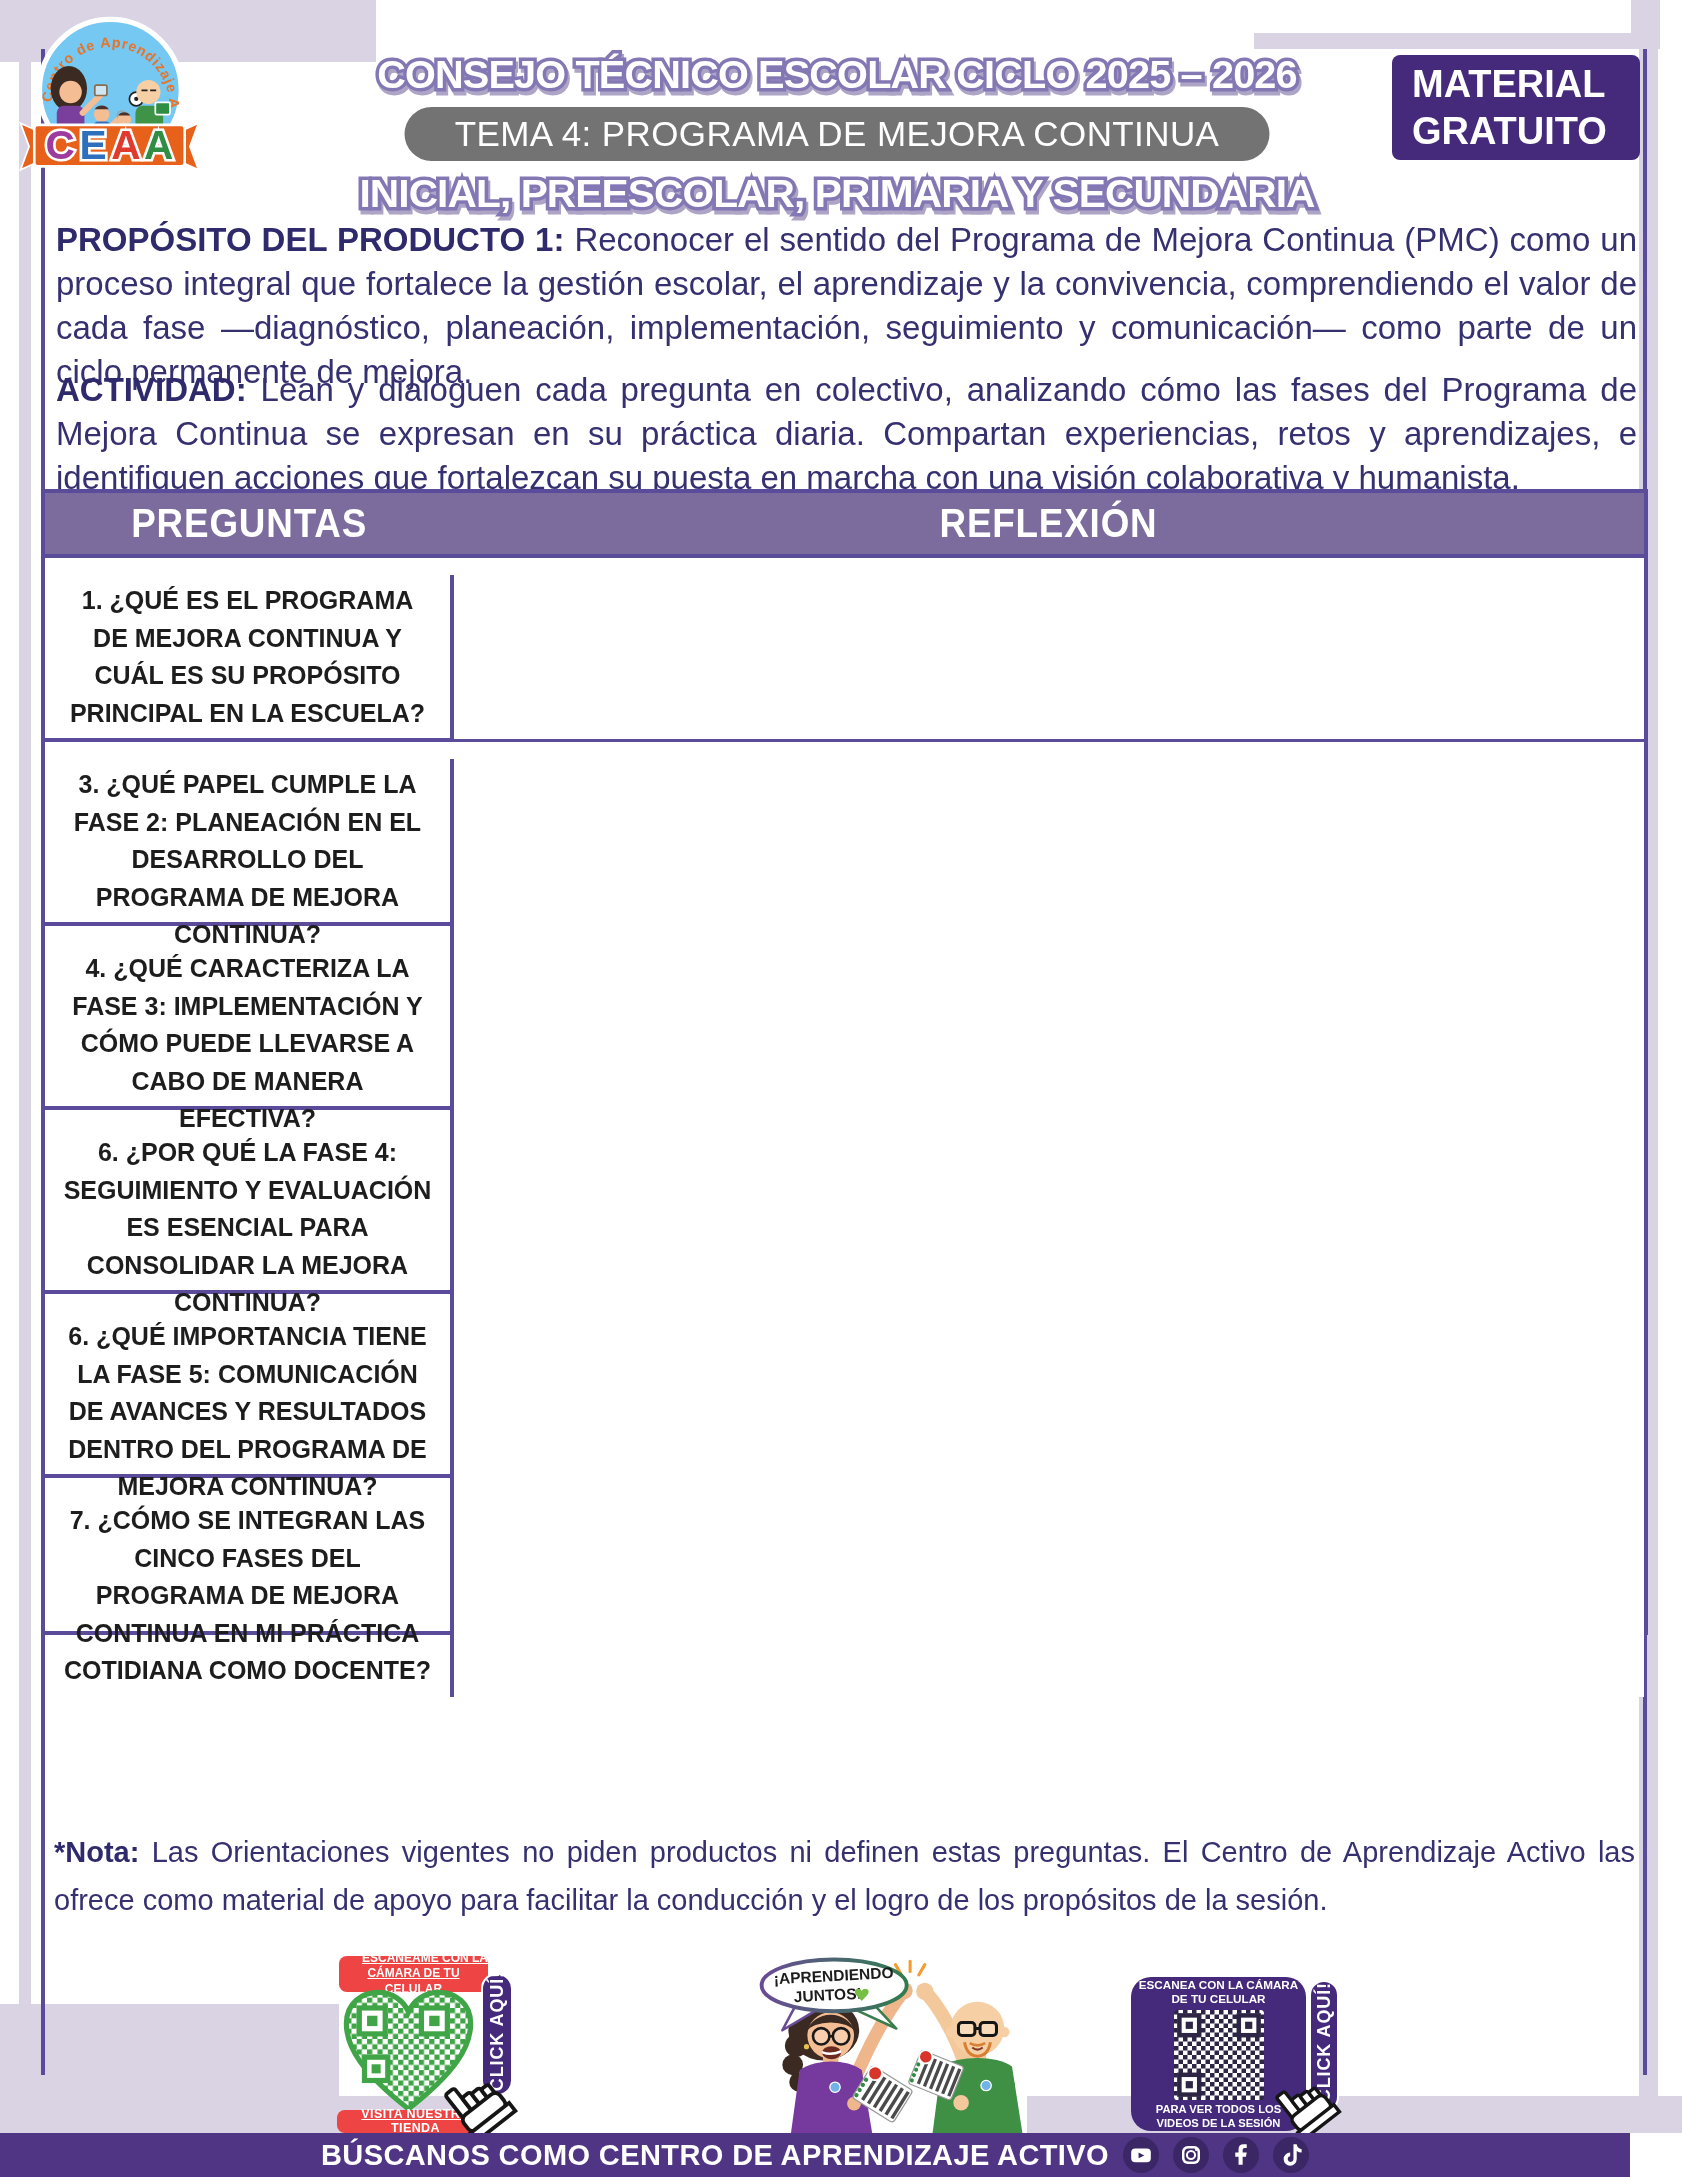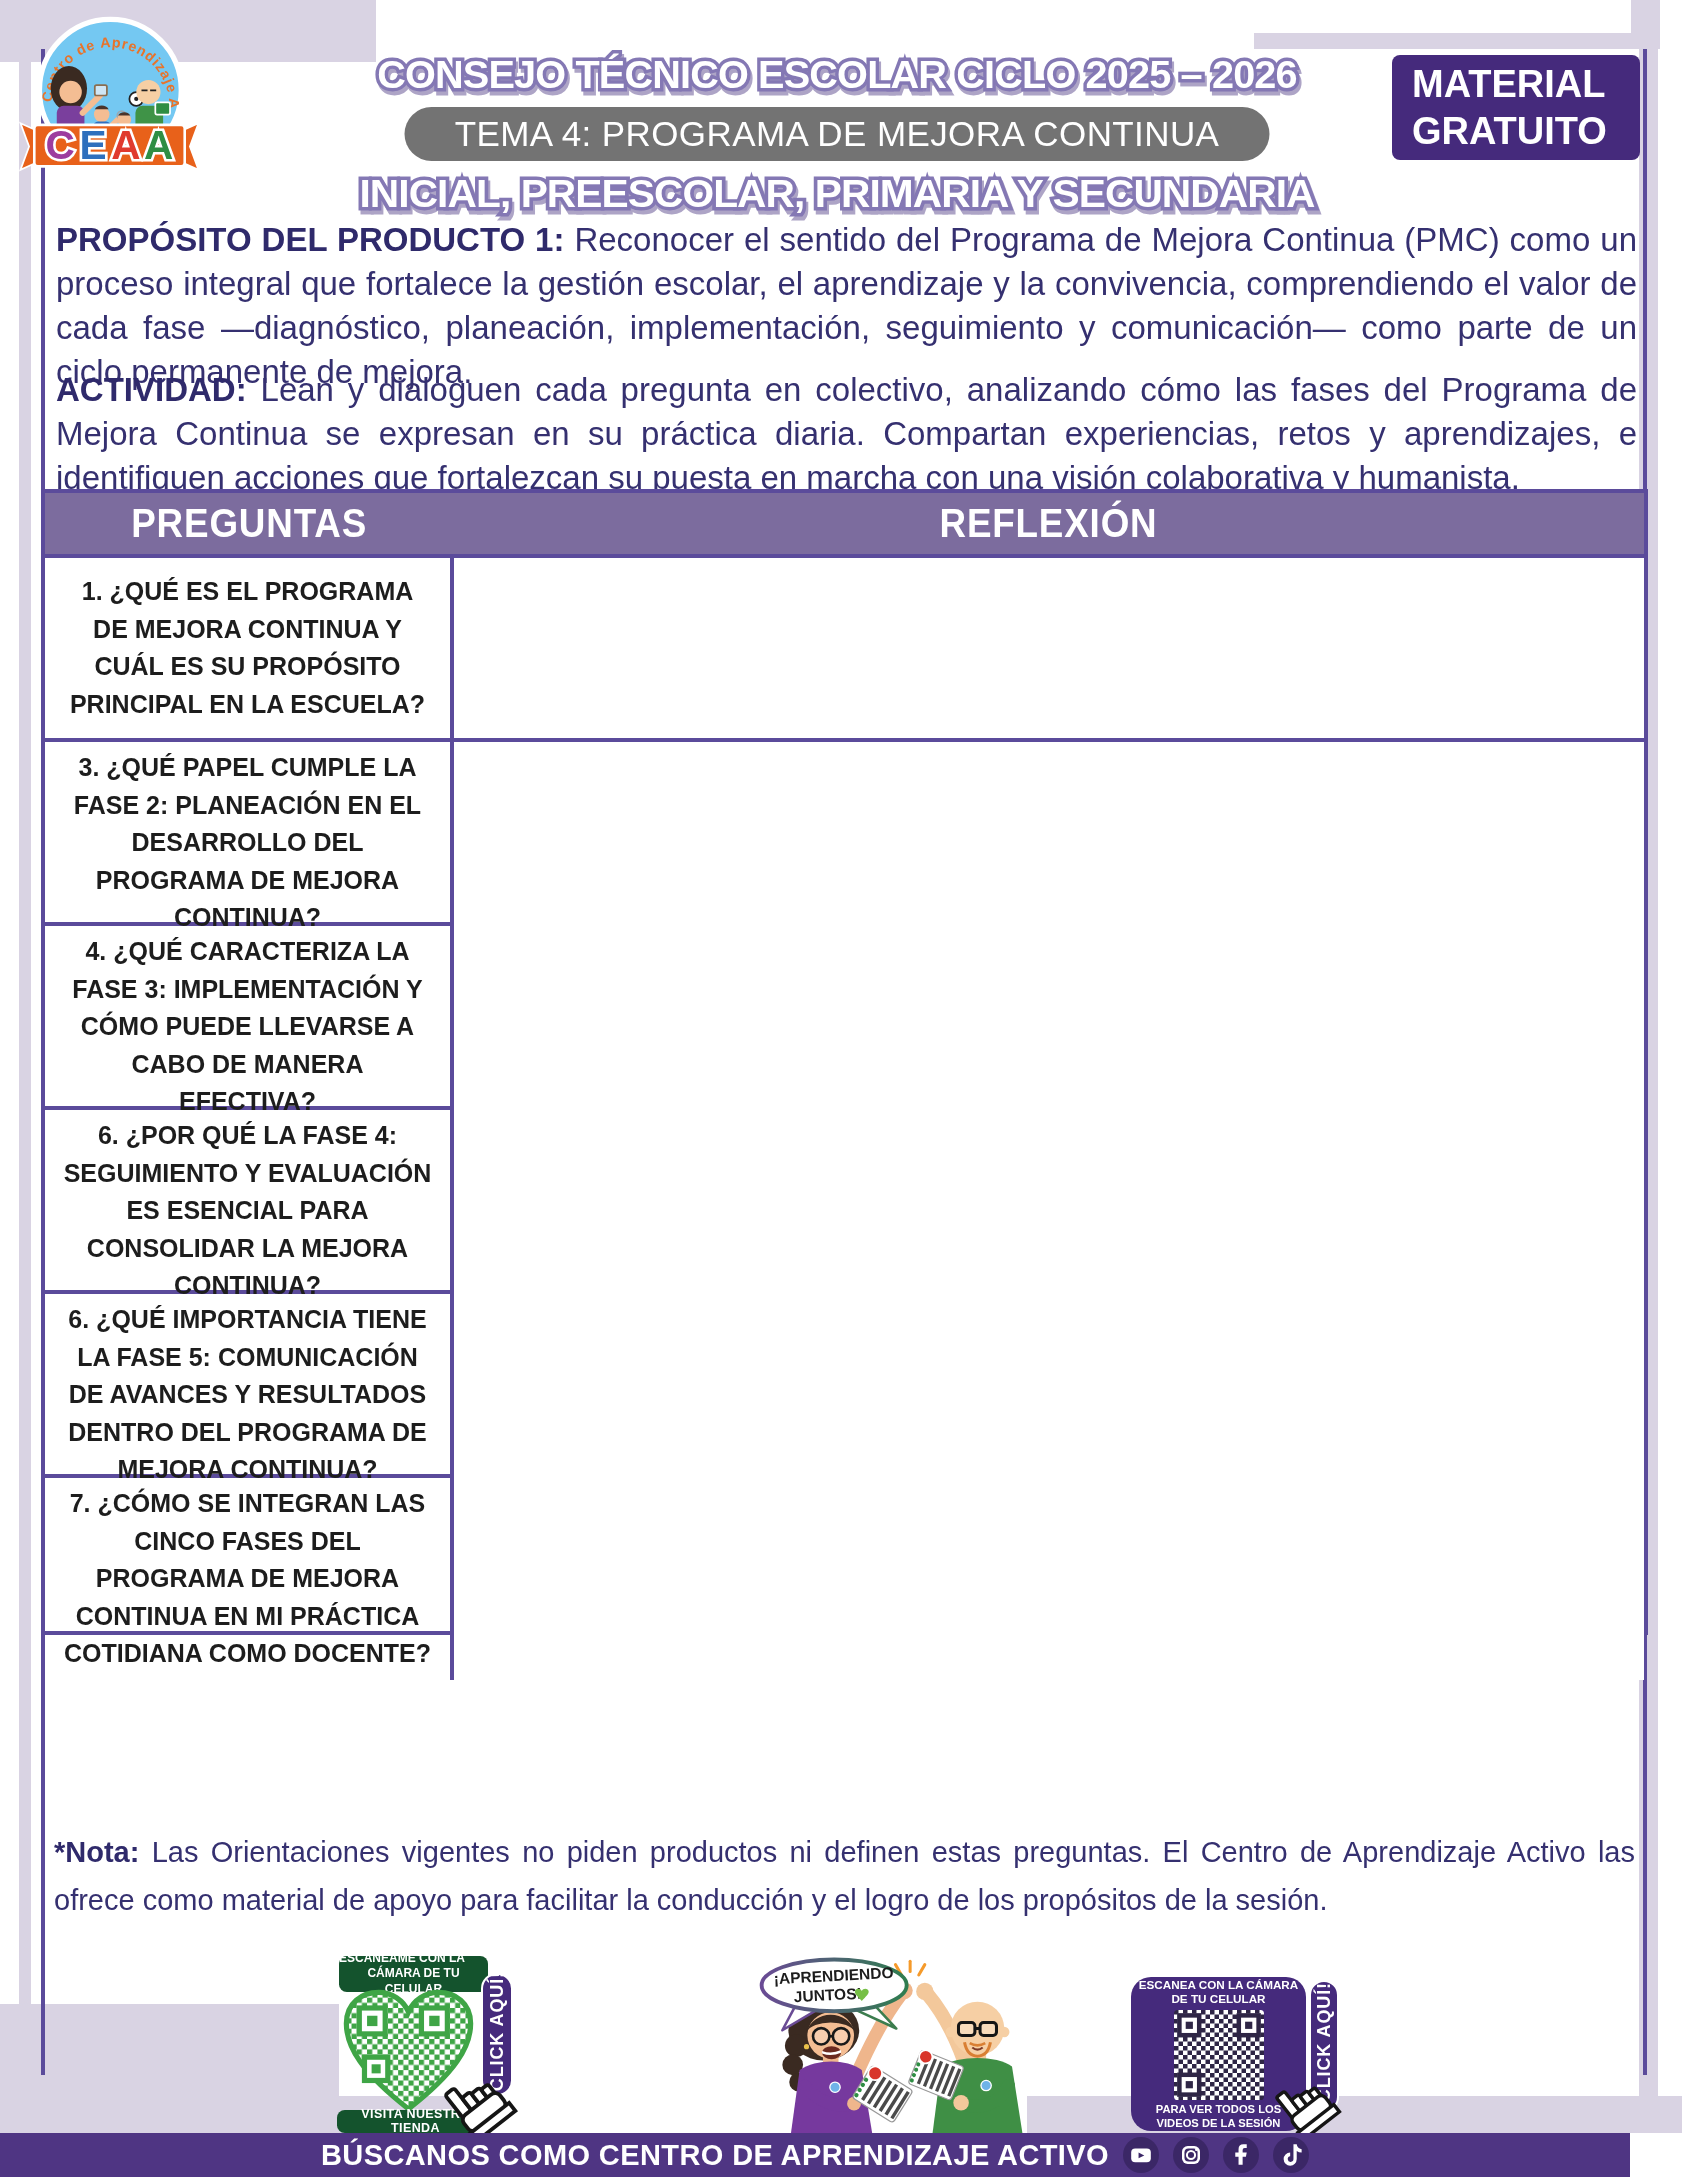--- a/index.html
+++ b/index.html
@@ -21,28 +21,28 @@
   .intro{position:absolute;left:56px;width:1581px;color:#353070;font-size:33px;line-height:44px;text-align:justify;}
   .intro b{color:#2f2a6b;}
   
   .tablebox{position:absolute;left:41px;top:489px;width:1607px;border:4.3px solid #5b4b9b;box-sizing:border-box;}
   .t-head{display:grid;grid-template-columns:409px 1fr;height:61px;background:#7c6c9e;}
   .t-head div{display:flex;align-items:center;justify-content:center;color:#fff;font-weight:bold;font-size:40px;}
   .t-head span{display:inline-block;transform:scaleX(.92);letter-spacing:0.9px;}
   .t-row{display:grid;grid-template-columns:409px 1fr;border-top:4.3px solid #5b4b9b;height:184px;box-sizing:border-box;}
   .t-row.last{height:157px;}
   .q-cell{border-right:4.3px solid #5b4b9b;display:flex;align-items:center;justify-content:center;
-          text-align:center;font-weight:bold;font-size:25px;line-height:1.5;color:#1d1d1d;padding:7px 17.3px;}
+          text-align:center;font-weight:bold;font-size:25px;line-height:1.5;color:#1d1d1d;padding:7px 17.3px;margin-top:17px;}
   .r-cell{background:#fff;}
   
   .note{position:absolute;left:54px;top:1828px;width:1581px;color:#353070;font-size:29px;line-height:48px;text-align:justify;}
   .note b{color:#2f2a6b;}
   
-  .qr-pill{position:absolute;background:#14532d;color:#fff;font-weight:bold;border-radius:7.8px;
-           display:flex;flex-direction:column;align-items:flex-start;justify-content:center;text-align:center;}
+  .qr-pill{position:absolute;background:#ef4444;color:#fff;font-weight:bold;border-radius:7.8px;
+           display:flex;flex-direction:column;align-items:flex-end;justify-content:center;text-align:center;text-decoration:underline;}
   .click-pill{position:absolute;background:#452a7c;border:2.6px solid #fff;border-radius:15.6px;
               display:flex;align-items:center;justify-content:center;}
   .click-pill span{writing-mode:vertical-rl;transform:rotate(180deg);color:#fff;font-weight:bold;
                    font-size:18px;letter-spacing:0.9px;white-space:nowrap;}
   
   .footer{position:absolute;left:0;top:2133px;width:1630px;height:44px;background:#4f3583;
           display:flex;align-items:center;justify-content:center;gap:14px;}
   .footer .ftext{color:#fff;font-weight:bold;font-size:29px;letter-spacing:0.4px;}
   .icon-circle{width:36px;height:36px;border-radius:50%;background:#3b2766;display:flex;align-items:center;justify-content:center;}
 </style>

